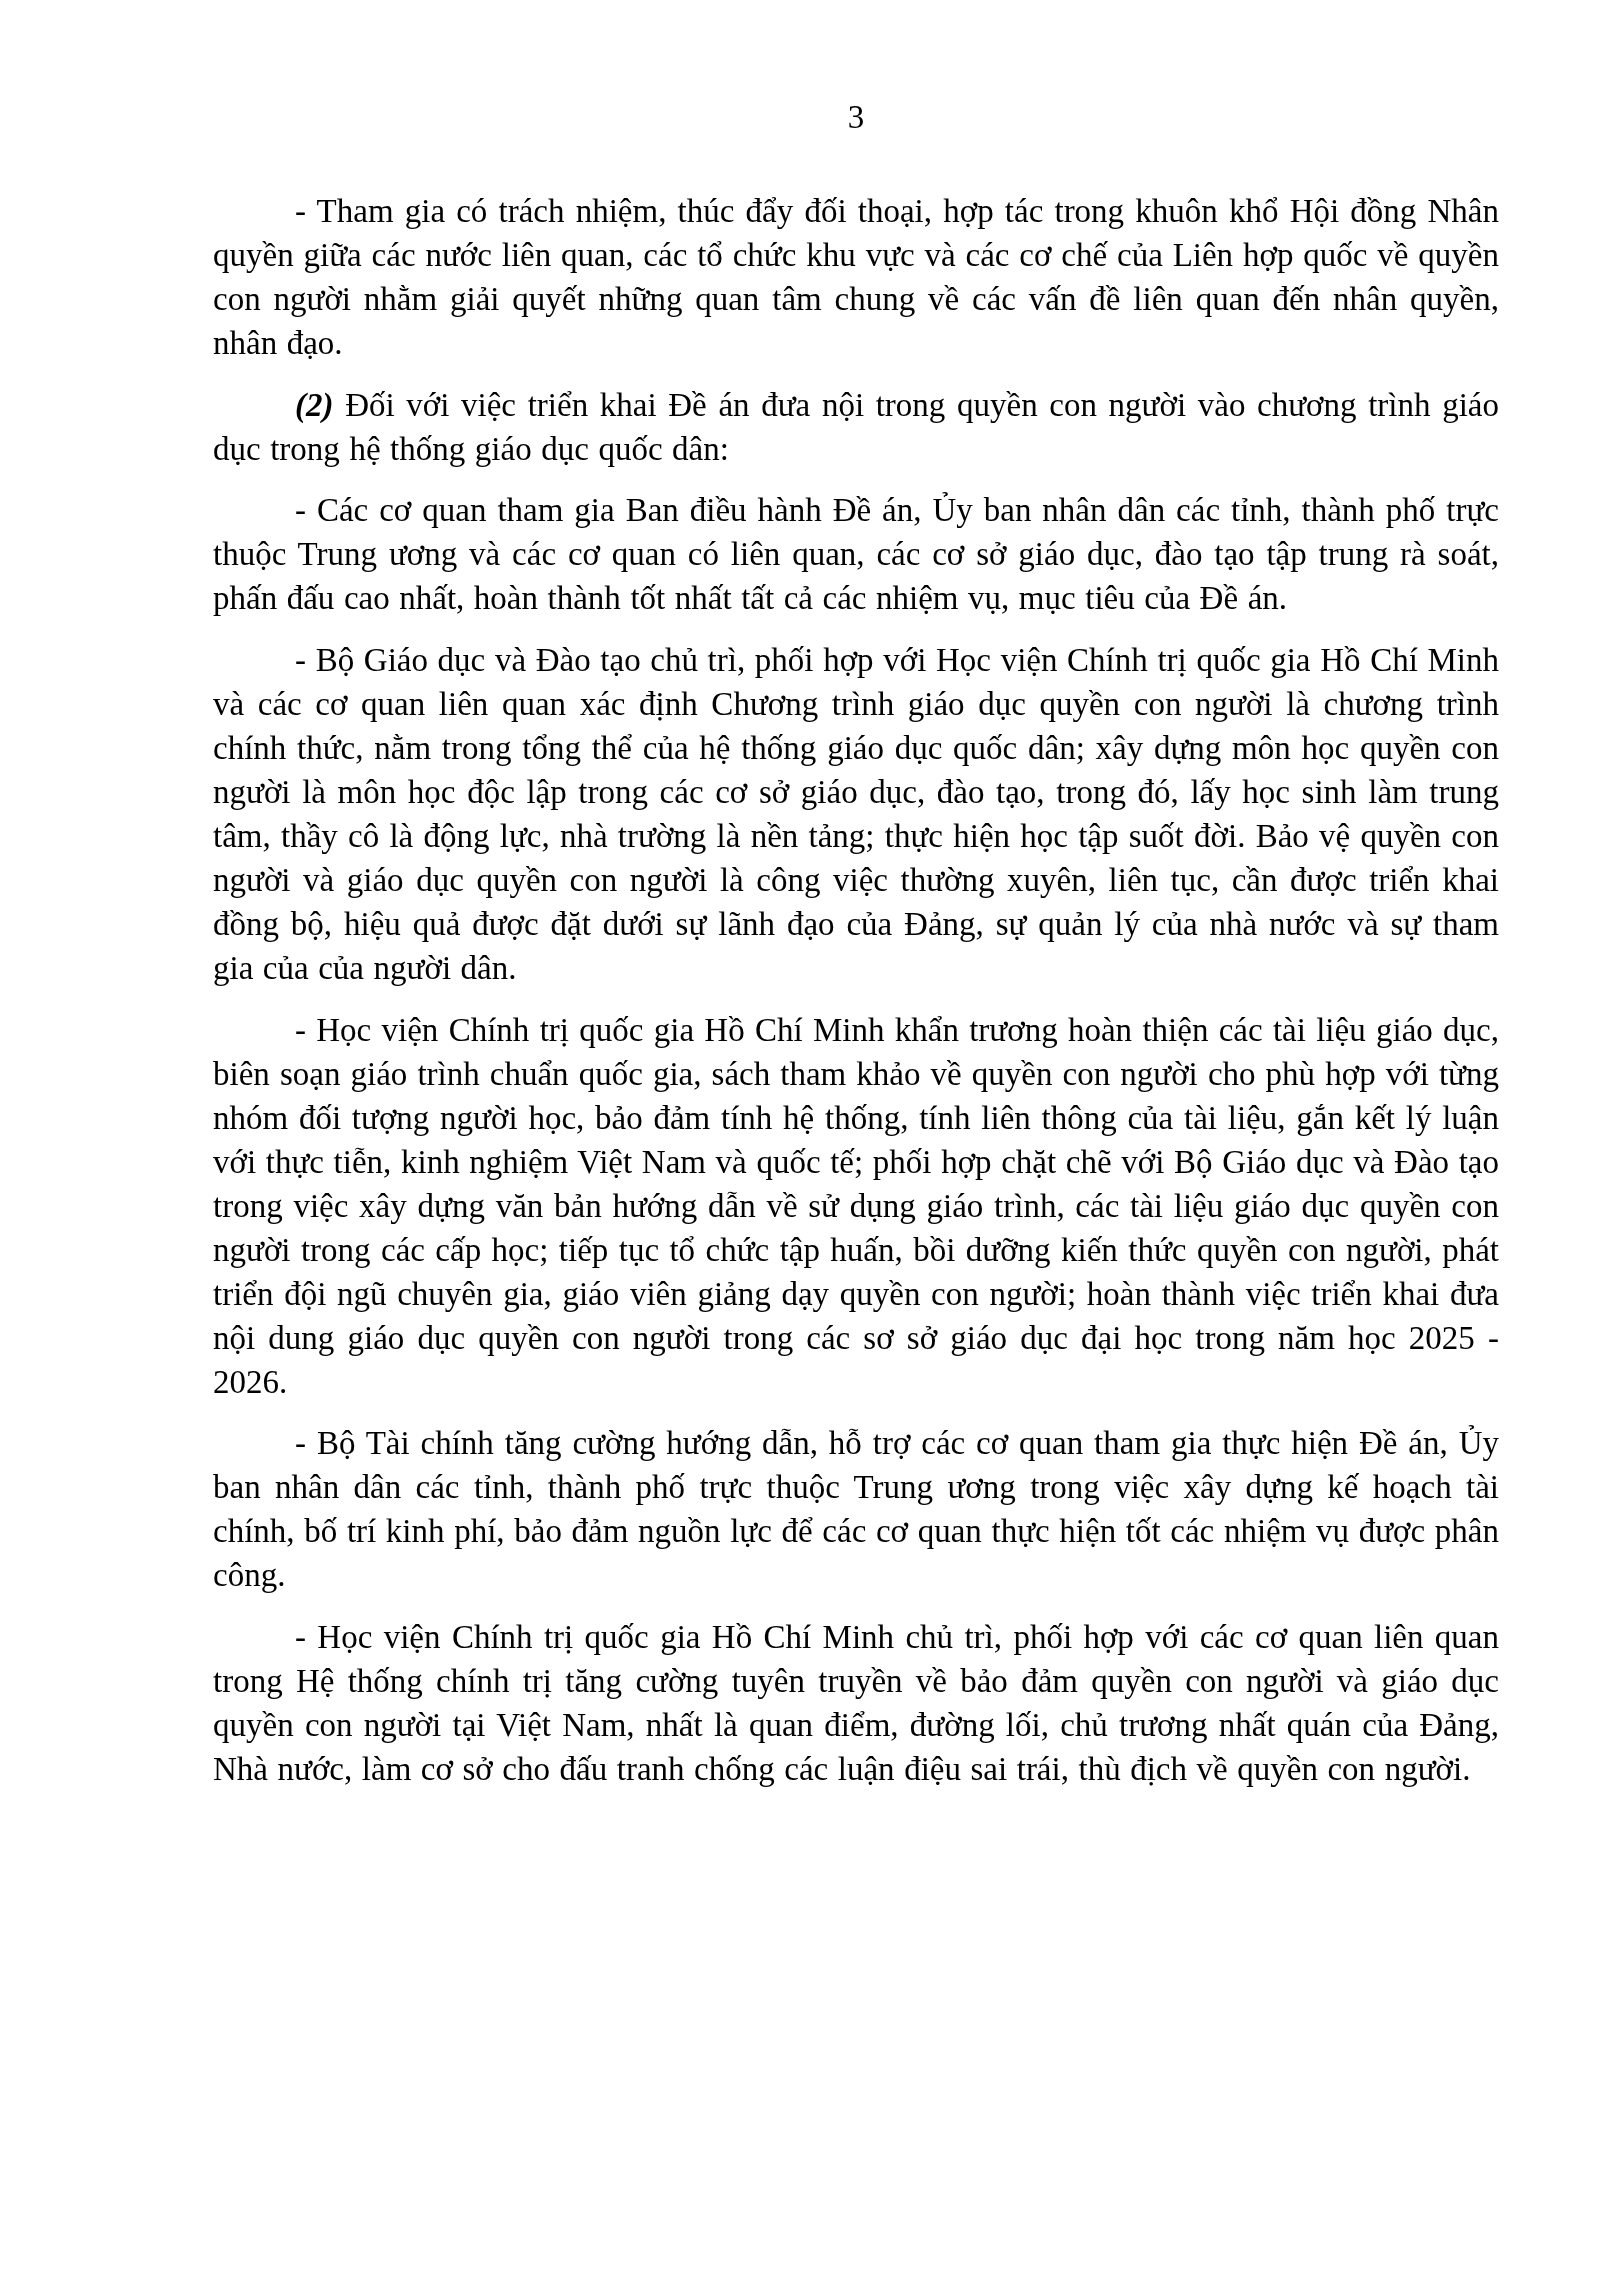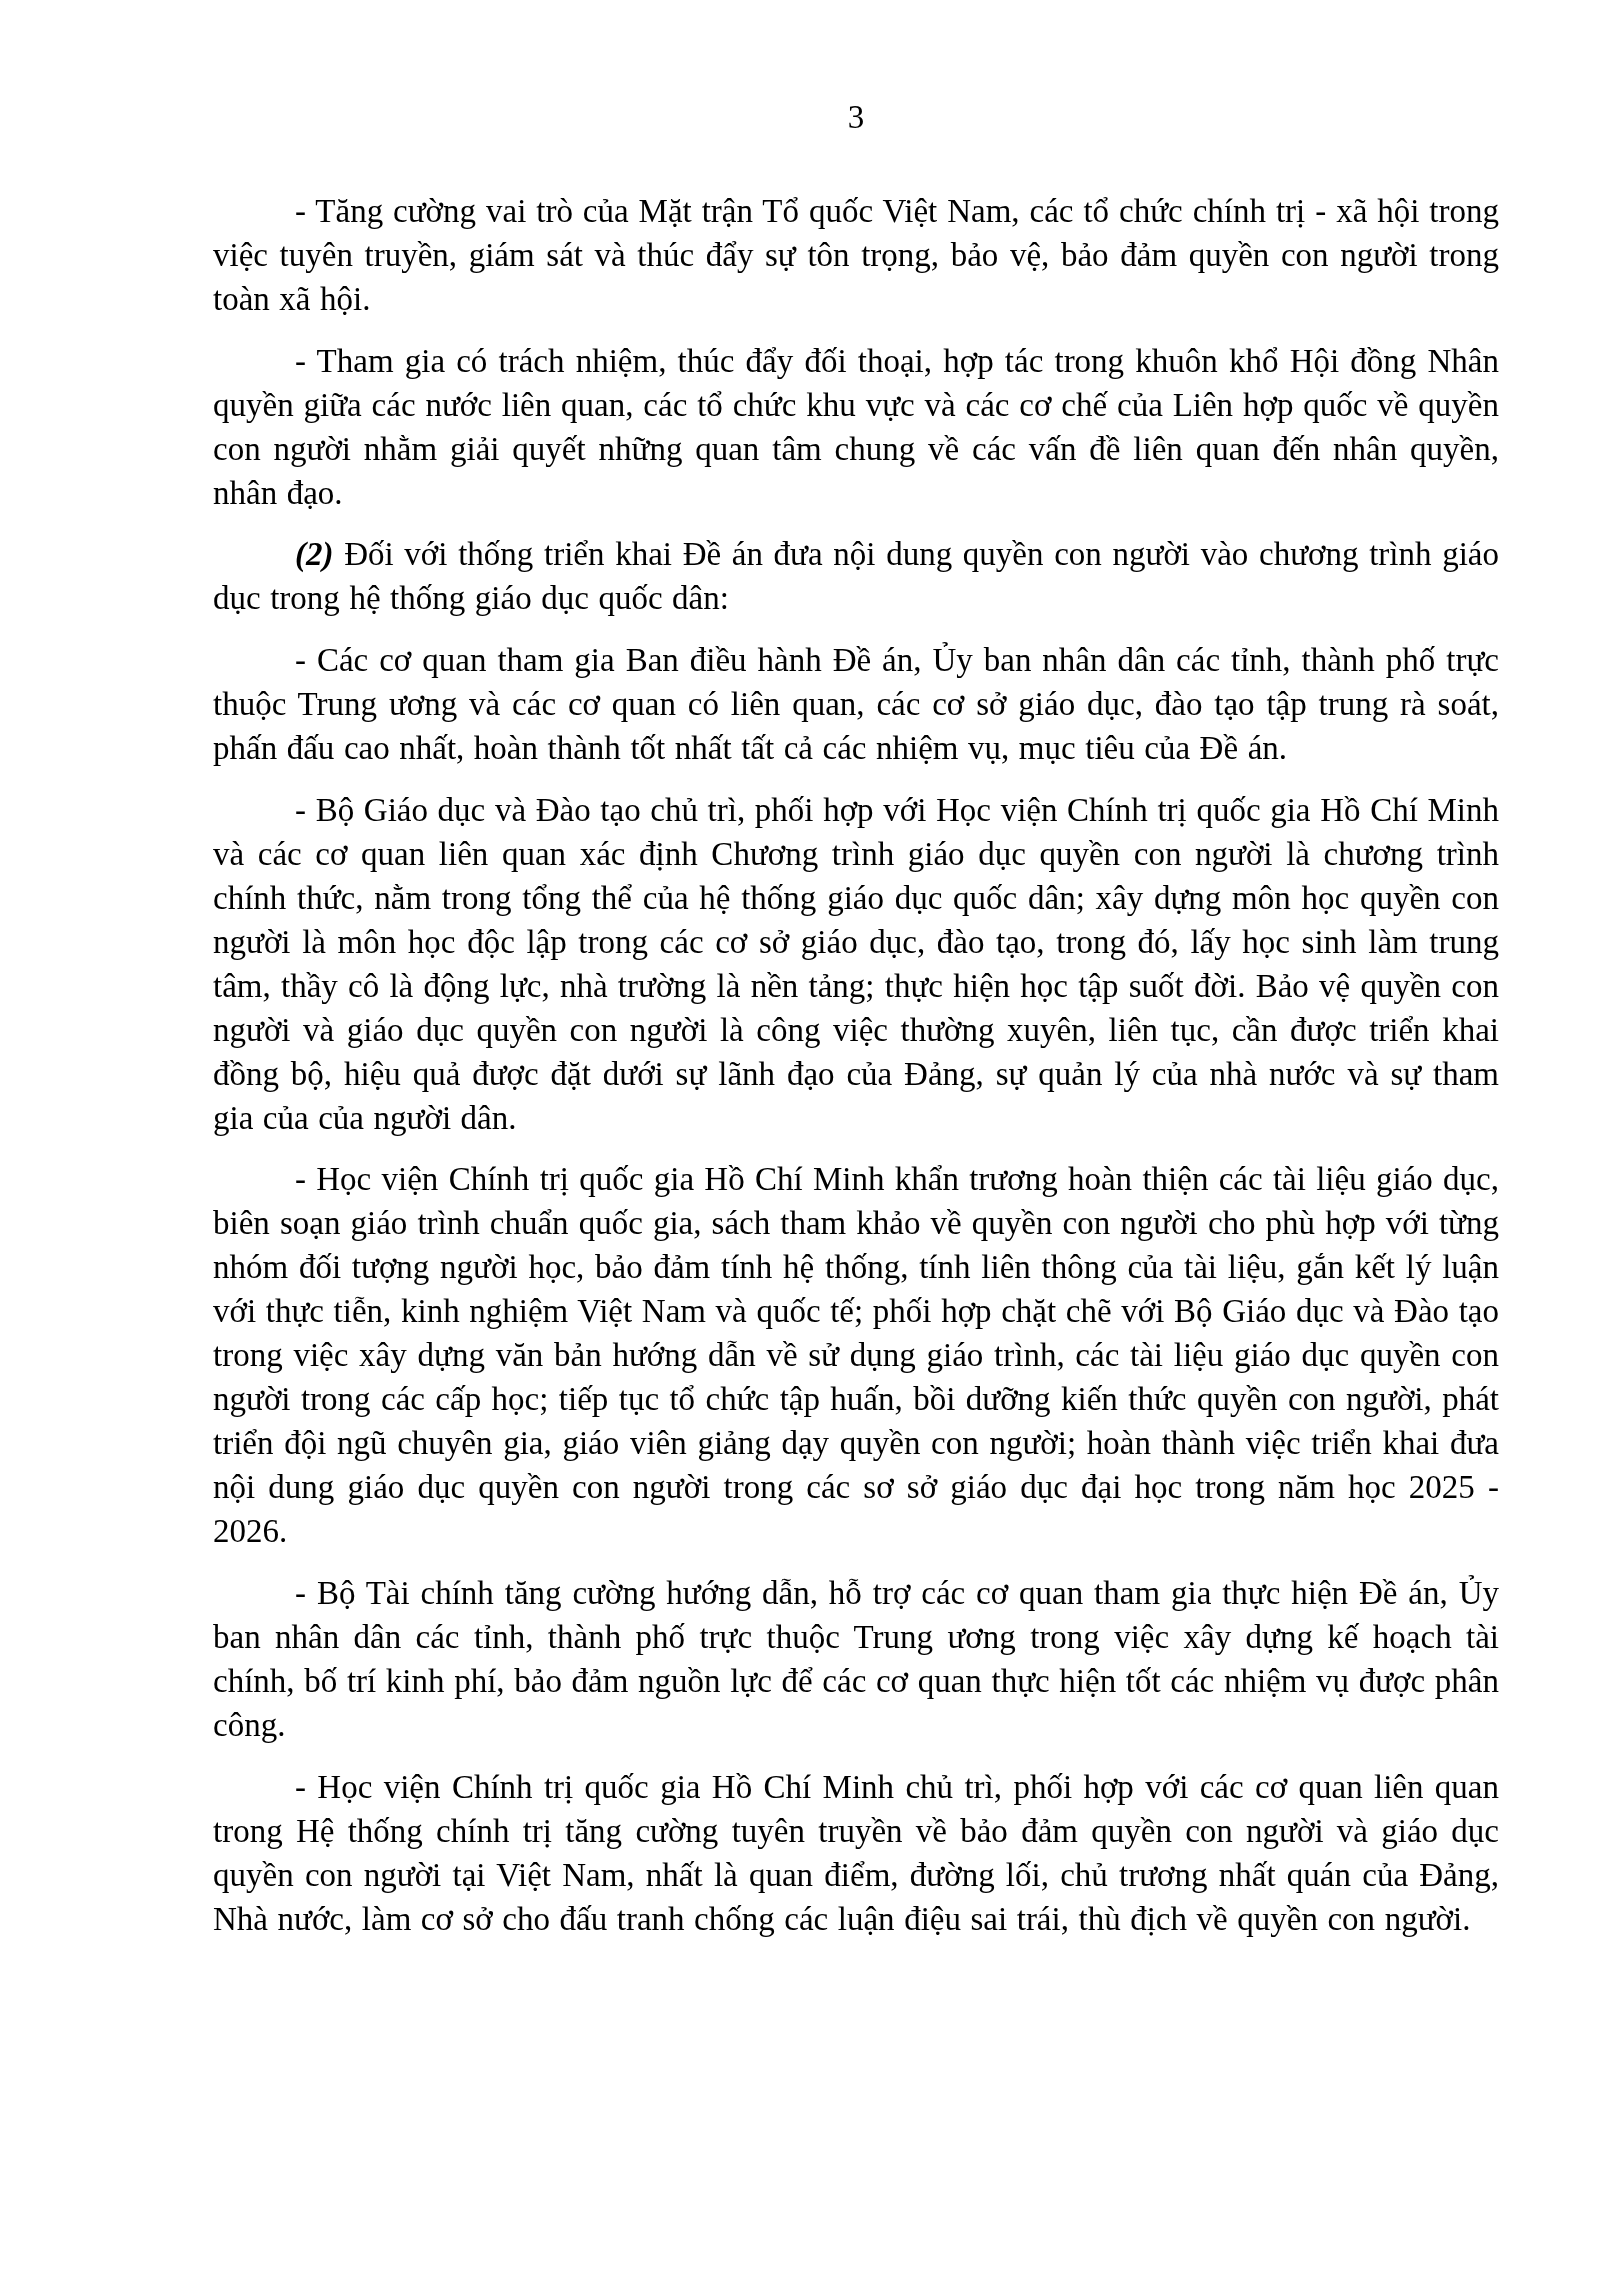--- a/index.html
+++ b/index.html
@@ -37,23 +37,22 @@
     font-weight: bold;
     font-style: italic;
   }
 </style>
 </head>
 <body>
 
 <main class="page">
   <div class="page-number">3</div>
   <section class="body-text">
-      <p><span>- Tăng cường vai trò của Mặt trận Tổ quốc Việt Nam, các tổ chức chính trị - xã hội trong việc tuyên truyền, giám sát và thúc đẩy sự tôn trọng, bảo vệ, bảo đảm quyền con người trong toàn xã hội.</span></p>
       <p><span>- Tham gia có trách nhiệm, thúc đẩy đối thoại, hợp tác trong khuôn khổ Hội đồng Nhân quyền giữa các nước liên quan, các tổ chức khu vực và các cơ chế của Liên hợp quốc về quyền con người nhằm giải quyết những quan tâm chung về các vấn đề liên quan đến nhân quyền, nhân đạo.</span></p>
-      <p><span class="lead">(2)</span><span> Đối với thống triển khai Đề án đưa nội dung quyền con người vào chương trình giáo dục trong hệ thống giáo dục quốc dân:</span></p>
+      <p><span class="lead">(2)</span><span> Đối với việc triển khai Đề án đưa nội trong quyền con người vào chương trình giáo dục trong hệ thống giáo dục quốc dân:</span></p>
       <p><span>- Các cơ quan tham gia Ban điều hành Đề án, Ủy ban nhân dân các tỉnh, thành phố trực thuộc Trung ương và các cơ quan có liên quan, các cơ sở giáo dục, đào tạo tập trung rà soát, phấn đấu cao nhất, hoàn thành tốt nhất tất cả các nhiệm vụ, mục tiêu của Đề án.</span></p>
       <p><span>- Bộ Giáo dục và Đào tạo chủ trì, phối hợp với Học viện Chính trị quốc gia Hồ Chí Minh và các cơ quan liên quan xác định Chương trình giáo dục quyền con người là chương trình chính thức, nằm trong tổng thể của hệ thống giáo dục quốc dân; xây dựng môn học quyền con người là môn học độc lập trong các cơ sở giáo dục, đào tạo, trong đó, lấy học sinh làm trung tâm, thầy cô là động lực, nhà trường là nền tảng; thực hiện học tập suốt đời. Bảo vệ quyền con người và giáo dục quyền con người là công việc thường xuyên, liên tục, cần được triển khai đồng bộ, hiệu quả được đặt dưới sự lãnh đạo của Đảng, sự quản lý của nhà nước và sự tham gia của của người dân.</span></p>
       <p><span>- Học viện Chính trị quốc gia Hồ Chí Minh khẩn trương hoàn thiện các tài liệu giáo dục, biên soạn giáo trình chuẩn quốc gia, sách tham khảo về quyền con người cho phù hợp với từng nhóm đối tượng người học, bảo đảm tính hệ thống, tính liên thông của tài liệu, gắn kết lý luận với thực tiễn, kinh nghiệm Việt Nam và quốc tế; phối hợp chặt chẽ với Bộ Giáo dục và Đào tạo trong việc xây dựng văn bản hướng dẫn về sử dụng giáo trình, các tài liệu giáo dục quyền con người trong các cấp học; tiếp tục tổ chức tập huấn, bồi dưỡng kiến thức quyền con người, phát triển đội ngũ chuyên gia, giáo viên giảng dạy quyền con người; hoàn thành việc triển khai đưa nội dung giáo dục quyền con người trong các sơ sở giáo dục đại học trong năm học 2025 - 2026.</span></p>
       <p><span>- Bộ Tài chính tăng cường hướng dẫn, hỗ trợ các cơ quan tham gia thực hiện Đề án, Ủy ban nhân dân các tỉnh, thành phố trực thuộc Trung ương trong việc xây dựng kế hoạch tài chính, bố trí kinh phí, bảo đảm nguồn lực để các cơ quan thực hiện tốt các nhiệm vụ được phân công.</span></p>
       <p><span>- Học viện Chính trị quốc gia Hồ Chí Minh chủ trì, phối hợp với các cơ quan liên quan trong Hệ thống chính trị tăng cường tuyên truyền về bảo đảm quyền con người và giáo dục quyền con người tại Việt Nam, nhất là quan điểm, đường lối, chủ trương nhất quán của Đảng, Nhà nước, làm cơ sở cho đấu tranh chống các luận điệu sai trái, thù địch về quyền con người.</span></p>
     </section>
 </main>
 
 
 </body></html>

